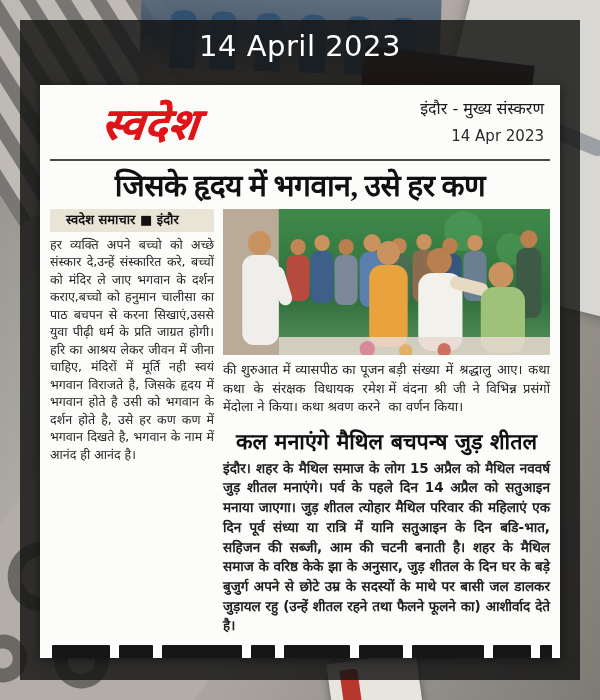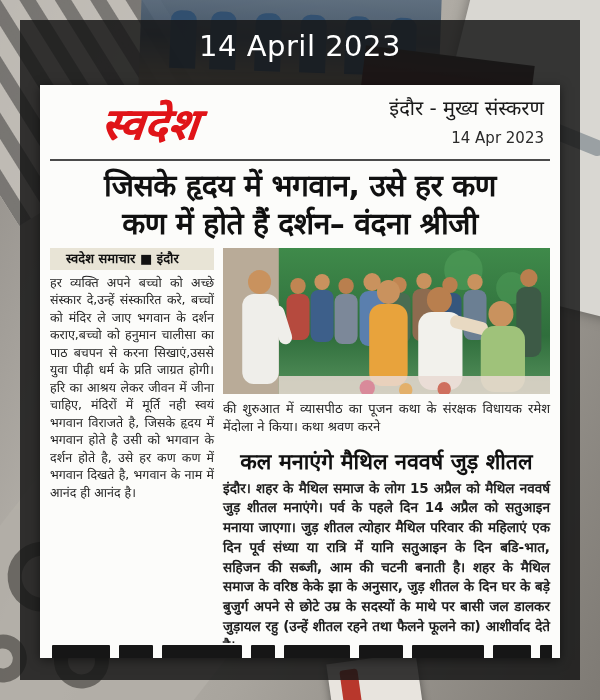--- a/index.html
+++ b/index.html
@@ -40,27 +40,27 @@
 
   
   .clipping { position:absolute; z-index:2; left:40px; top:85px; width:520px; height:573px;
               background:#fcfcfa; overflow:hidden; padding:6px 10px 0 10px;
               box-shadow:0 2px 10px rgba(0,0,0,.5); color:#1c1c1c; }
 
   .masthead { display:flex; justify-content:space-between; align-items:center; padding:2px 4px 2px 52px; }
   .logo { color:#e01418; font-size:43px; font-weight:800; font-style:italic;
           transform:skewX(-6deg); letter-spacing:1px; text-shadow:1px 0 #e01418; }
   .mast-right { text-align:right; line-height:1.15; padding-right:2px; }
-  .edition { font-size:20px; color:#1a1a1a; }
+  .edition { font-size:16px; color:#1a1a1a; }
   .mast-date { font-size:15px; color:#2a2a2a; margin-top:10px; }
 
   .mast-rule { border:none; border-top:2px solid #4a4a4a; margin:5px 0 2px 0; }
 
   .headline { text-align:center; font-size:30px; line-height:1.28; font-weight:800;
-              color:#101010; margin:6px 0 4px 0; letter-spacing:-.5px; }
+              color:#101010; margin:6px 0 4px 0; letter-spacing:-.5px;font-family:Liberation Serif, serif; }
 
   .cols { display:flex; gap:9px; margin-top:4px; }
   .col-left { width:164px; flex:0 0 164px; font-size:12.5px; line-height:1.4;
               text-align:justify; color:#242424; }
   .byline { background:#e8e4d6; font-weight:700; font-size:13px; padding:2px 16px; margin-bottom:4px; color:#111; }
   .col-left p.indent { text-indent:16px; }
 
   .right-area { flex:1; display:flex; flex-direction:column; }
   .photo { width:100%; height:146px; margin-bottom:6px; }
   .photo svg { width:100%; height:100%; display:block; }
@@ -115,21 +115,20 @@
       <div class="logo">स्वदेश</div>
       <div class="mast-right">
         <div class="edition">इंदौर - मुख्य संस्करण</div>
         <div class="mast-date">14 Apr 2023</div>
       </div>
     </div>
     <hr class="mast-rule">
 
     <div class="headline">
       <span style="display:block">जिसके हृदय में भगवान, उसे हर कण</span>
-      <span style="display:block">कण में होते हैं दर्शन– वंदना श्रीजी</span>
     </div>
 
     <div class="cols">
       <div class="col-left">
         <div class="byline">स्वदेश समाचार ■ इंदौर</div>
         <p>हर व्यक्ति अपने बच्चो को अच्छे संस्कार दे,उन्हें संस्कारित करे, बच्चों को मंदिर ले जाए भगवान के दर्शन कराए,बच्चो को हनुमान चालीसा का पाठ बचपन से करना सिखाएं,उससे युवा पीढ़ी धर्म के प्रति जाग्रत होगी। हरि का आश्रय लेकर जीवन में जीना चाहिए, मंदिरों में मूर्ति नही स्वयं भगवान विराजते है, जिसके हृदय में भगवान होते है उसी को भगवान के दर्शन होते है, उसे हर कण कण में भगवान दिखते है, भगवान के नाम में आनंद ही आनंद है।</p>
       </div>
 
       <div class="right-area">
         <div class="photo">
@@ -181,24 +180,25 @@
             </g>
             <rect x="58" y="128" width="282" height="18" fill="#e9d9d2" opacity=".85"></rect>
             <circle cx="150" cy="140" r="8" fill="#d98a9a"></circle>
               <circle cx="190" cy="142" r="7" fill="#e3b06a"></circle>
               <circle cx="230" cy="141" r="7" fill="#cf6f5e"></circle>
           </svg>
         </div>
 
         <div class="photo-cols">
           <div>की शुरुआत में व्यासपीठ का पूजन कथा के संरक्षक विधायक रमेश मेंदोला ने किया। कथा श्रवण करने</div>
+          <div>बड़ी संख्या में श्रद्धालु आए। कथा में वंदना श्री जी ने विभिन्न प्रसंगों का वर्णन किया।</div>
         </div>
 
         <div class="article2">
-          <h2>कल मनाएंगे मैथिल नववर्ष जुड़ शीतल</h2>
+          <h2>कल मनाएंगे मैथिल बचपन्ष जुड़ शीतल</h2>
           <div class="body">इंदौर। शहर के मैथिल समाज के लोग 15 अप्रैल को मैथिल नववर्ष जुड़ शीतल मनाएंगे। पर्व के पहले दिन 14 अप्रैल को सतुआइन मनाया जाएगा। जुड़ शीतल त्योहार मैथिल परिवार की महिलाएं एक दिन पूर्व संध्या या रात्रि में यानि सतुआइन के दिन बडि-भात, सहिजन की सब्जी, आम की चटनी बनाती है। शहर के मैथिल समाज के वरिष्ठ केके झा के अनुसार, जुड़ शीतल के दिन घर के बड़े बुजुर्ग अपने से छोटे उम्र के सदस्यों के माथे पर बासी जल डालकर जुड़ायल रहु (उन्हें शीतल रहने तथा फैलने फूलने का) आशीर्वाद देते है।</div>
         </div>
       </div>
     </div>
 
     <div class="cutoff">
       <span style="width:58px"></span>
       <span style="width:34px"></span>
       <span style="width:80px"></span>
       <span style="width:24px"></span>

